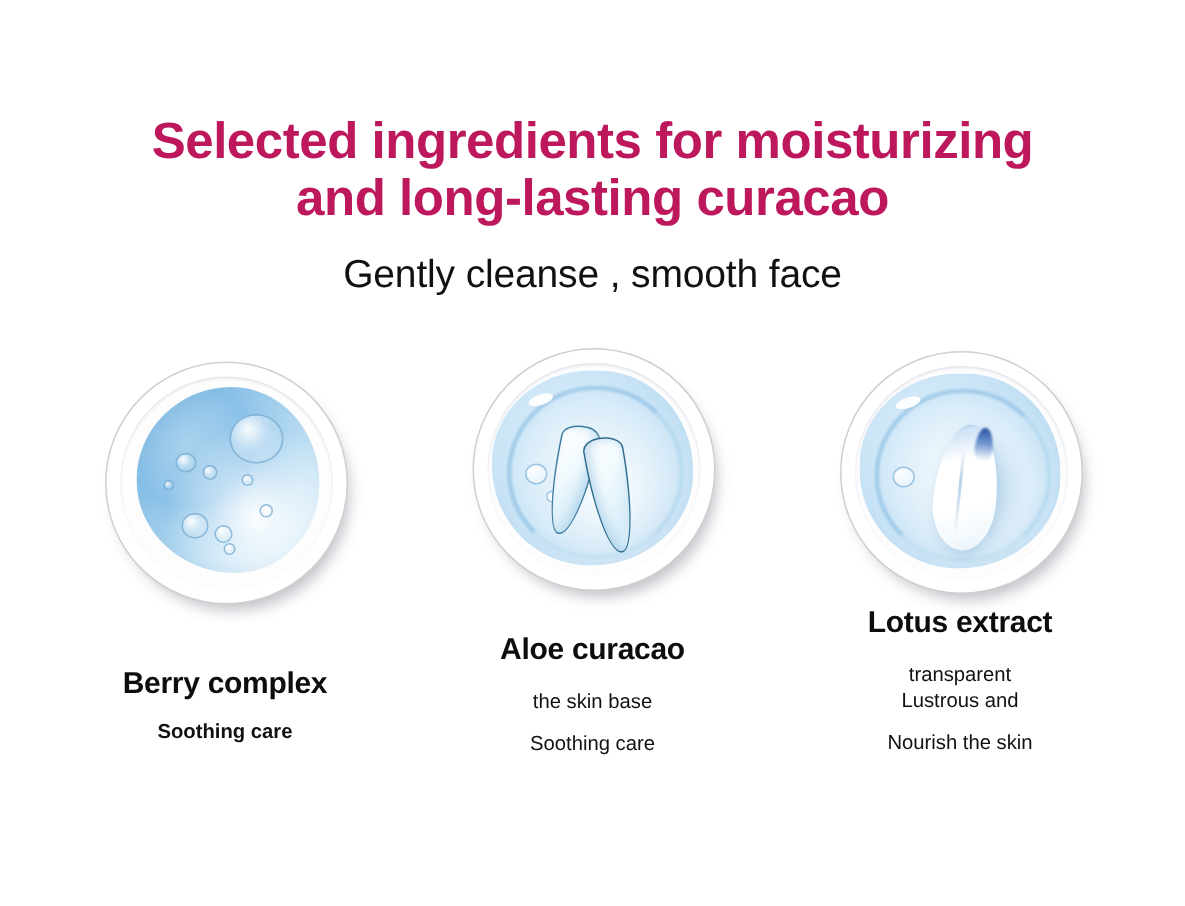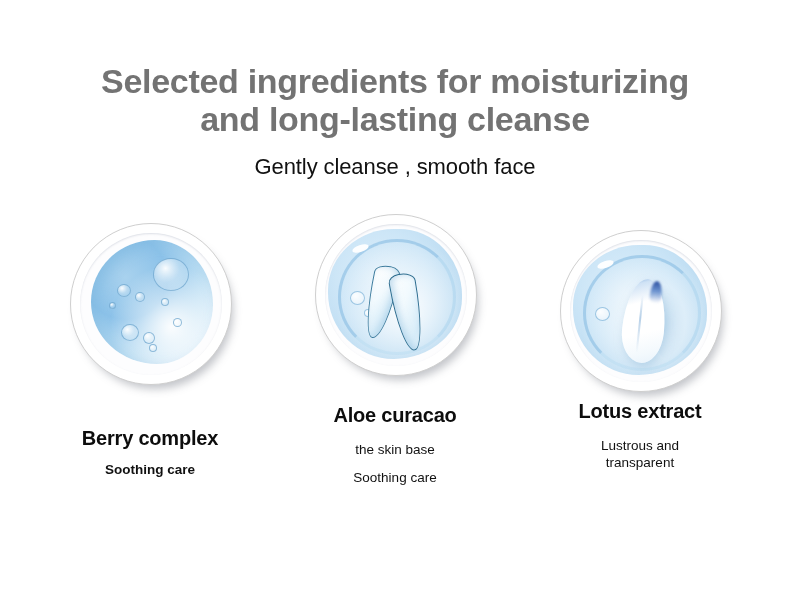--- a/index.html
+++ b/index.html
@@ -20,29 +20,29 @@
   .header {
     width: 100%;
     padding-top: 62px;
     text-align: center;
   }
   .title {
     font-size: 34px;
     font-weight: bold;
     line-height: 38px;
     letter-spacing: -0.3px;
-    color: #737373;
-    margin: 0 auto;
+    color: #be185d;
+    margin: 13px auto;
     max-width: 620px;
   }
   .title .line {
     display: block;
   }
   .subtitle {
-    font-size: 22px;
+    font-size: 26px;
     font-weight: normal;
     color: #111111;
     margin-top: 16px;
     letter-spacing: -0.1px;
   }
 
   
   .columns {
     display: flex;
     justify-content: center;
@@ -255,21 +255,21 @@
   .col-1 .caption { margin-top: 34px; }
   .col-2 .caption { margin-top: 20px; }
   .col-3 .caption { }
 </style>
 </head>
 <body>
 
 <div class="header">
   <h1 class="title">
     <span class="line">Selected ingredients for moisturizing</span>
-    <span class="line">and long-lasting cleanse</span>
+    <span class="line">and long-lasting curacao</span>
   </h1>
   <div class="subtitle">Gently cleanse , smooth face</div>
 </div>
 
 <div class="columns">
 
   <div class="column col-1">
     <div class="dish-wrap">
       <div class="dish">
         <div class="dish-inner-rim"></div>
@@ -327,19 +327,20 @@
           <span class="petal">
             <span class="petal-tip"></span>
             <span class="petal-fold"></span>
           </span>
         </div>
       </div>
     </div>
     <div class="caption">
       <div class="ingredient-name">Lotus extract</div>
       <div class="benefit light b-primary">
+        <div>transparent</div>
         <div>Lustrous and</div>
-        <div>transparent</div>
-      </div>
+      </div>
+      <div class="benefit light b-secondary">Nourish the skin</div>
     </div>
   </div>
 
 </div>
 
 </body></html>

